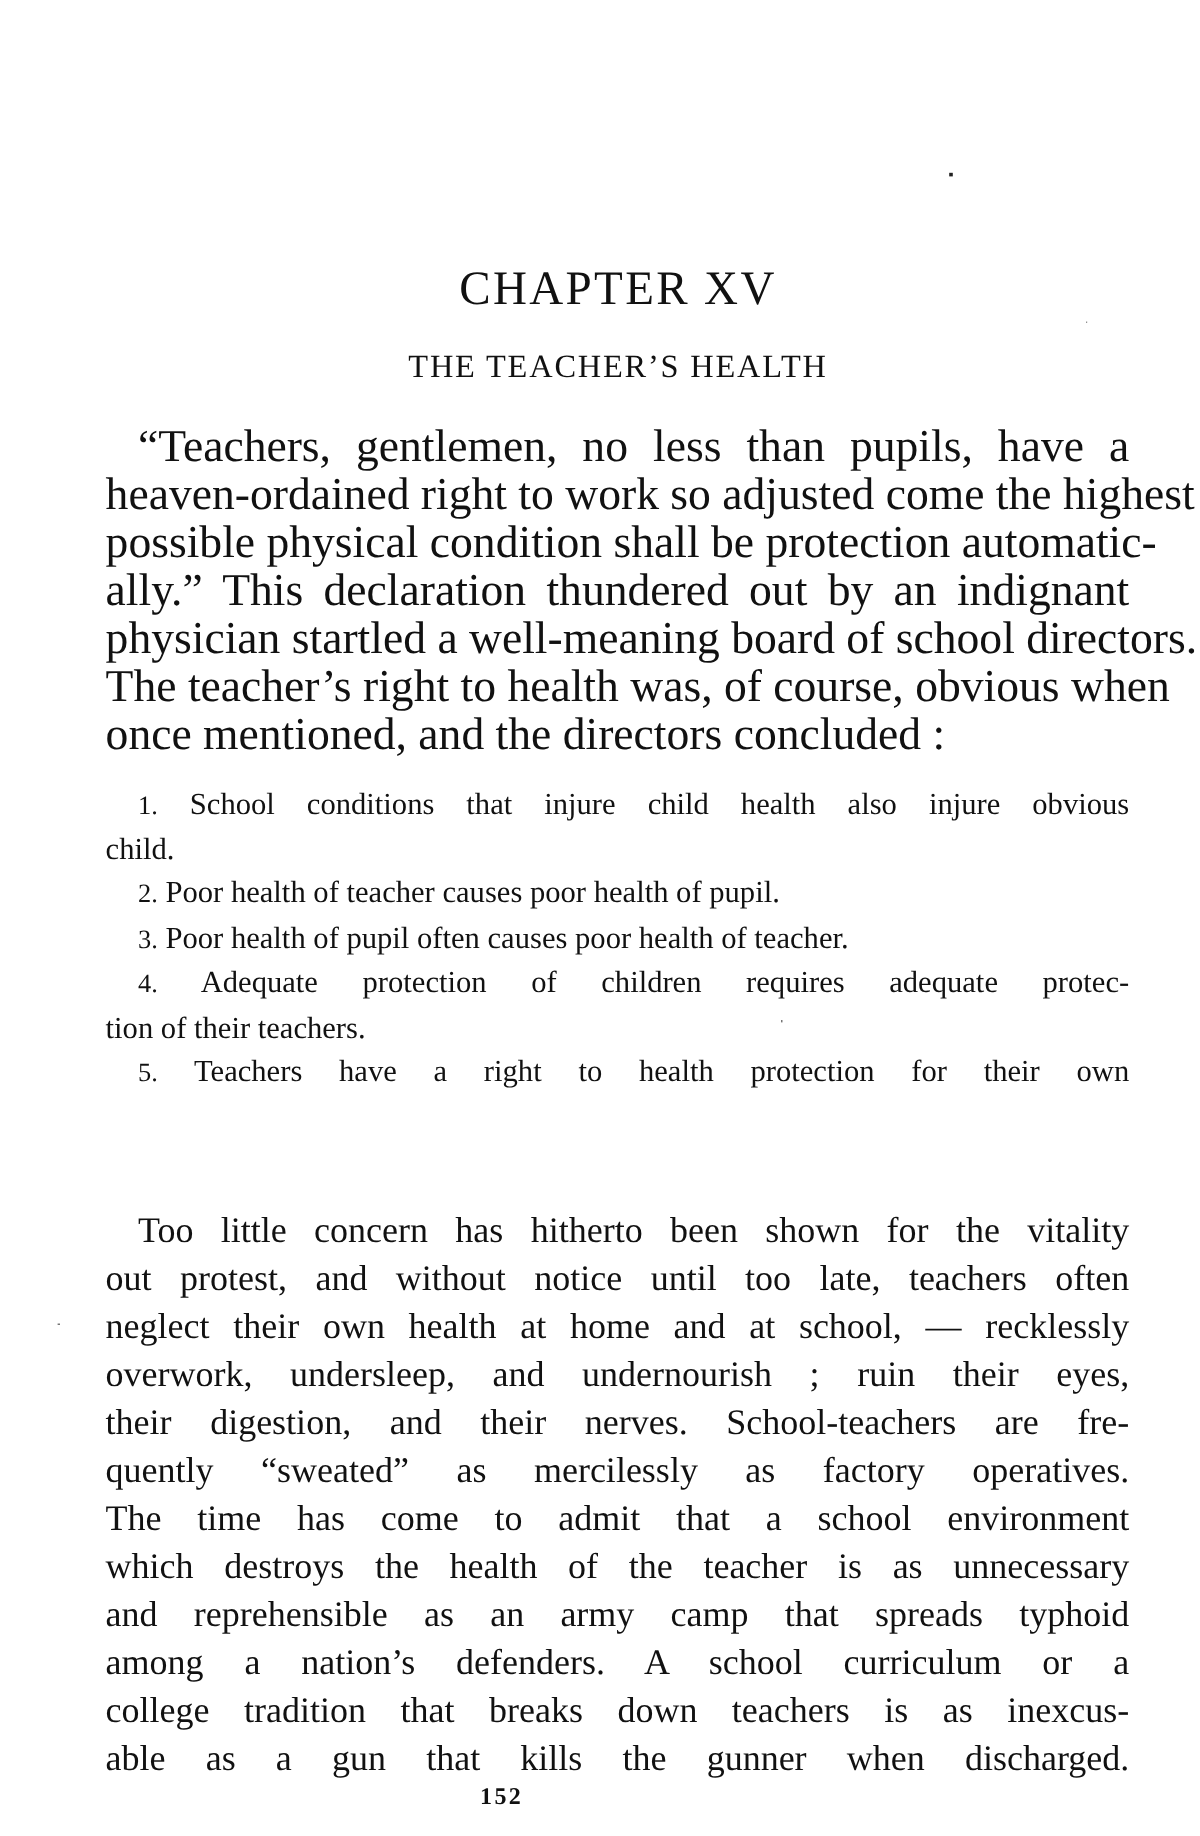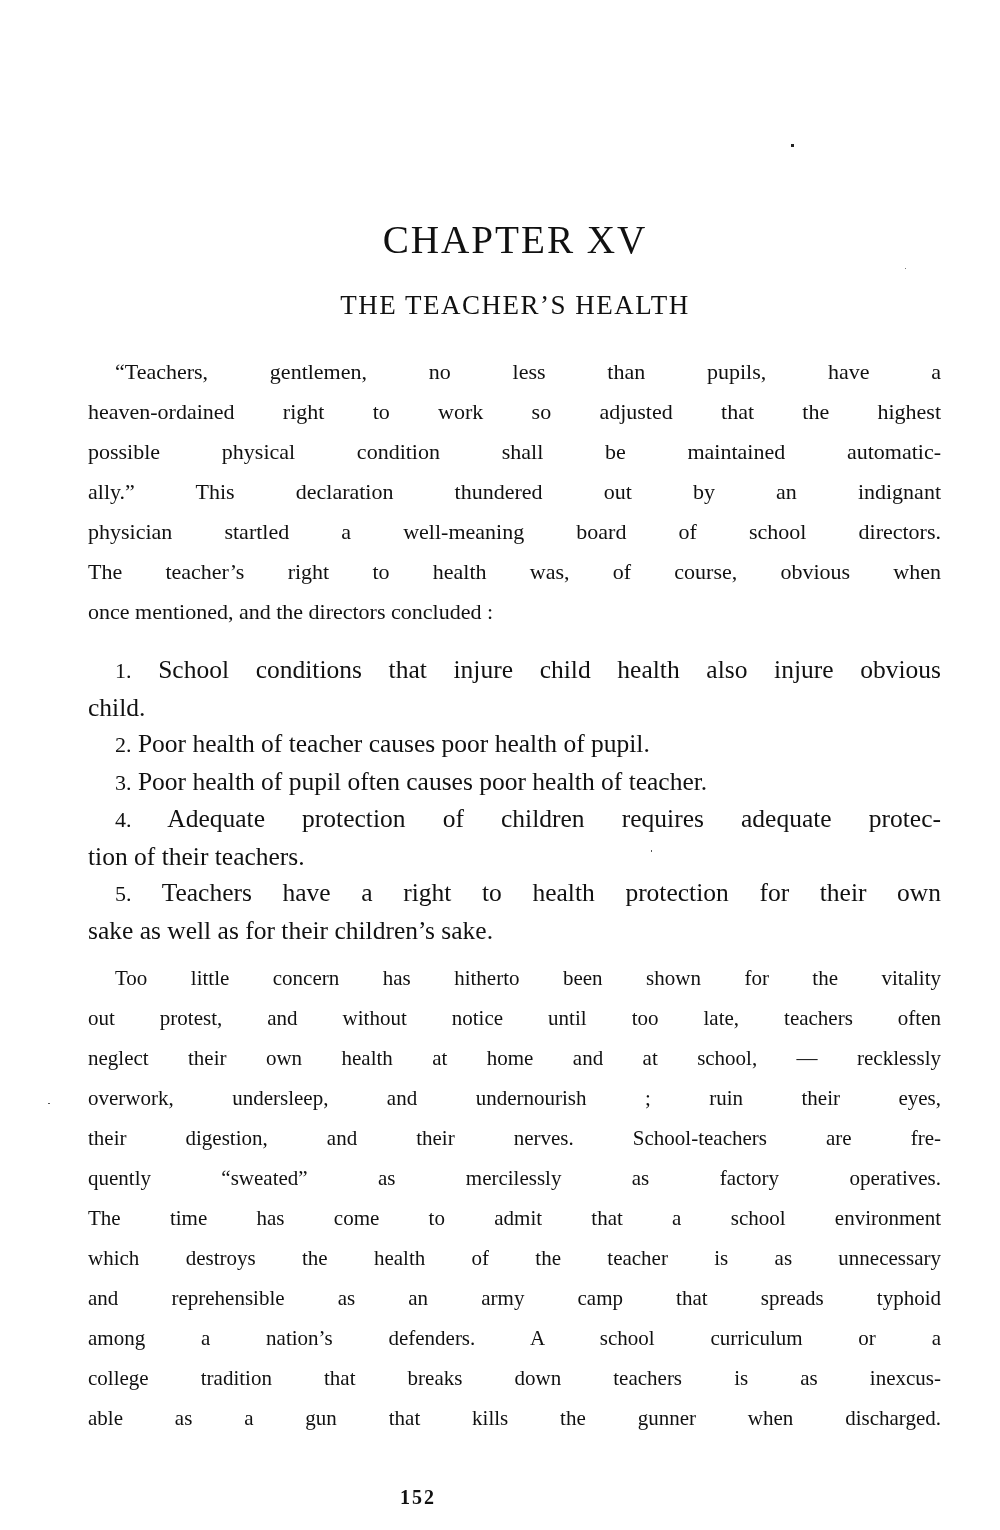--- a/index.html
+++ b/index.html
@@ -65,34 +65,34 @@
     .line.last {
       text-align-last: left;
     }
     .line.indent {
       width: 826px;
       margin-left: 27px;
     }
 
     .para1 {
       top: 352px;
-      font-size: 22px;
+      font-size: 38px;
       line-height: 40px;
     }
     .list {
       top: 652px;
       font-size: 25.5px;
       line-height: 36.5px;
     }
     .list .num {
       font-size: 22px;
     }
     .para2 {
-      top: 958px;
-      font-size: 21px;
+      top: 1006px;
+      font-size: 30px;
       line-height: 40px;
     }
 
     .page-number {
       position: absolute;
       left: 0;
       width: 836px;
       top: 1486px;
       text-align: center;
       font-size: 20px;
@@ -107,22 +107,22 @@
 <div class="speck s1"></div>
 <div class="speck s2"></div>
 <div class="speck s3"></div>
 <div class="speck s4"></div>
 
 <h1 class="chapter-number">CHAPTER XV</h1>
 <h2 class="chapter-title">THE TEACHER’S HEALTH</h2>
 
 <div class="block para1">
   <span class="line indent">“Teachers, gentlemen, no less than pupils, have a</span>
-  <span class="line">heaven-ordained right to work so adjusted that the highest</span>
-  <span class="line">possible physical condition shall be maintained automatic-</span>
+  <span class="line">heaven-ordained right to work so adjusted come the highest</span>
+  <span class="line">possible physical condition shall be protection automatic-</span>
   <span class="line">ally.” This declaration thundered out by an indignant</span>
   <span class="line">physician startled a well-meaning board of school directors.</span>
   <span class="line">The teacher’s right to health was, of course, obvious when</span>
   <span class="line last">once mentioned, and the directors concluded :</span>
 </div>
 
 <div class="block list">
   <div>
     <span class="line indent"><span class="num">1.</span> <span>School conditions that injure child health also injure obvious</span></span>
     <span class="line last">child.</span>
@@ -132,21 +132,20 @@
   </div>
   <div>
     <span class="line indent last"><span class="num">3.</span> <span>Poor health of pupil often causes poor health of teacher.</span></span>
   </div>
   <div>
     <span class="line indent"><span class="num">4.</span> <span>Adequate protection of children requires adequate protec-</span></span>
     <span class="line last">tion of their teachers.</span>
   </div>
   <div>
     <span class="line indent"><span class="num">5.</span> <span>Teachers have a right to health protection for their own</span></span>
-    <span class="line last">sake as well as for their children’s sake.</span>
   </div>
 </div>
 
 <div class="block para2">
   <span class="line indent">Too little concern has hitherto been shown for the vitality</span>
   <span class="line">out protest, and without notice until too late, teachers often</span>
   <span class="line">neglect their own health at home and at school, — recklessly</span>
   <span class="line">overwork, undersleep, and undernourish ; ruin their eyes,</span>
   <span class="line">their digestion, and their nerves. School-teachers are fre-</span>
   <span class="line">quently “sweated” as mercilessly as factory operatives.</span>

